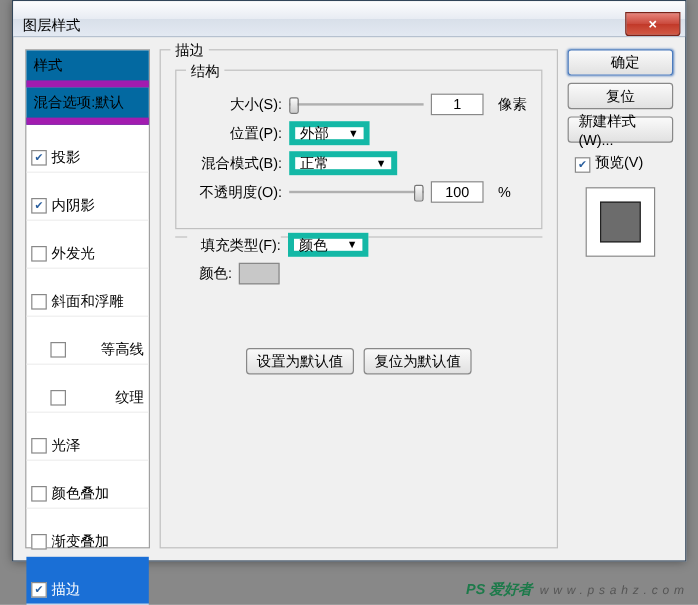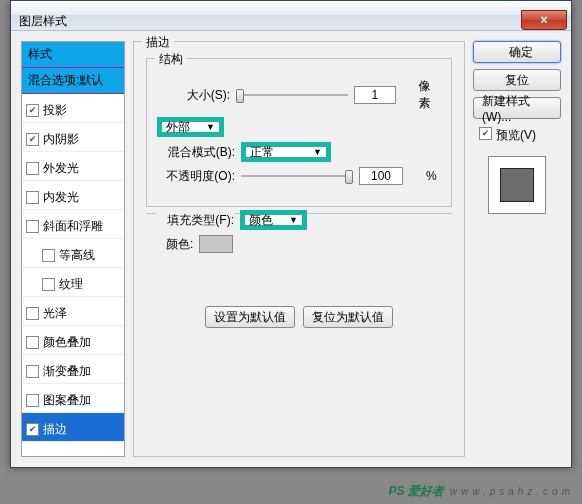--- a/index.html
+++ b/index.html
@@ -2,48 +2,48 @@
 <html><head>
 <meta charset="utf-8">
 <style>
 * { box-sizing: border-box; margin: 0; padding: 0; font-family: "Microsoft YaHei", SimSun, Arial, sans-serif; font-size: 12px; }
 body { background: #888; width: 582px; height: 504px; position: relative; }
 .window { position: absolute; top: 0; left: 10px; width: 562px; height: 468px; background: #f0f0f0; border: 1px solid #324559; box-shadow: 0 0 8px rgba(0,0,0,0.4); }
 .titlebar { height: 30px; background: linear-gradient(to bottom, #fdfdfe, #e8ecf3 50%, #d8dfe9 50%, #e3e9f2); border-bottom: 1px solid #b6c1cf; display: flex; align-items: flex-end; justify-content: space-between; padding-left: 8px; }
 .close-btn { width: 46px; height: 20px; margin-right: 4px; margin-top: -10px; background: linear-gradient(to bottom, #e7847b, #c9483b 50%, #c13828 50%, #d25a46); border: 1px solid #7a2218; border-radius: 0 0 3px 3px; display: flex; align-items: center; justify-content: center; color: #fff; font-weight: bold; font-size: 11px; cursor: pointer; }
 .body { display: flex; padding: 10px 10px 10px 10px; gap: 8px; height: calc(100% - 30px); }
 .sidebar { width: 104px; border: 1px solid #a0a0a0; background: #fff; }
-.section-hdr { background: #0ea5e9; border-bottom: 1px solid #a21caf; padding: 4px 6px; }
-.list-item { display: flex; align-items: center; padding: 8px 4px 3px 4px; border-bottom: 1px solid #eee; cursor: pointer; gap: 4px; }
-.list-item.indent { padding-left: 20px; }
+.section-hdr { background: #0369a1; border-bottom: 6px solid #a21caf; padding: 4px 6px; }
+.list-item { display: flex; align-items: center; padding: 19px 4px 3px 4px; border-bottom: 1px solid #eee; cursor: pointer; gap: 4px; }
+.list-item.indent { padding-left: 20px; justify-content: space-between; }
 .list-item.selected { background: #1a6fd6; color: #fff; }
 .chk { width: 13px; height: 13px; border: 1px solid #888; background: #fff; display: inline-flex; align-items: center; justify-content: center; font-size: 9px; color: #2a5f9e; line-height: 1; }
 .chk.checked::before { content: "✔"; }
 .center { flex: 1; position: relative; }
 .fieldset { border: 1px solid #c0c0c0; margin: 0; padding: 10px 12px 10px 12px; position: relative; }
 .fieldset > .legend { position: absolute; top: -8px; left: 8px; background: #f0f0f0; padding: 0 4px; font-size: 12px; }
 .fieldset-outer { height: 100%; }
 .inner-group { border: 1px solid #c0c0c0; padding: 14px 10px 16px 10px; position: relative; margin-top: 6px; }
 .inner-group .legend { position: absolute; top: -8px; left: 8px; background: #f0f0f0; padding: 0 4px; }
 .row { display: flex; align-items: center; margin: 5px 0; gap: 6px; }
 .row .lbl { width: 78px; text-align: right; }
 .slider { flex: 0 0 112px; height: 18px; position: relative; }
 .slider .track { position: absolute; top: 8px; left: 0; right: 0; height: 2px; background: #b0b0b0; }
 .slider .thumb { position: absolute; top: 3px; width: 8px; height: 14px; background: linear-gradient(to bottom,#fafafa,#ccc); border: 1px solid #777; border-radius: 2px; }
 .numbox { width: 44px; height: 18px; border: 1px solid #888; background: #fff; text-align: center; line-height: 16px; }
-.unit { margin-left: 17px; }
+.unit { margin-left: 6px; }
 .select { height: 20px; border: 5px solid #14b8a6; background: #fff; display: inline-flex; align-items: center; padding: 0 4px; gap: 16px; min-width: 54px; }
 .select .arrow { margin-left: auto; font-size: 9px; }
 .swatch { width: 34px; height: 18px; background: #c8c8c8; border: 1px solid #888; display: inline-block; }
 .btn-row { display: flex; justify-content: center; gap: 8px; margin-top: 8px; }
 .btn { min-width: 80px; height: 22px; border: 1px solid #888; background: linear-gradient(to bottom,#fafafa,#e1e1e1); border-radius: 3px; display: inline-flex; align-items: center; justify-content: center; cursor: pointer; padding: 0 8px; }
 .right { width: 88px; display: flex; flex-direction: column; gap: 6px; align-items: stretch; }
 .right .btn { width: 100%; }
 .btn.primary { border: 1px solid #4b7bbd; box-shadow: 0 0 2px #4b7bbd; padding-left: 16px; }
-.preview-row { display: flex; align-items: flex-start; gap: 4px; margin-top: 2px; justify-content: flex-start; padding-left: 6px; }
+.preview-row { display: flex; align-items: flex-end; gap: 4px; margin-top: 2px; justify-content: flex-start; padding-left: 6px; }
 .preview-box { width: 58px; height: 58px; border: 1px solid #888; background: #fff; margin: 6px auto 0; display: flex; align-items: center; justify-content: center; }
 .preview-inner { width: 34px; height: 34px; background: #6c6c6c; border: 1px solid #222; }
 .watermark { position: absolute; bottom: 4px; right: 8px; font-size: 22px; color: #1d7a4a; font-weight: bold; display: flex; align-items: baseline; gap: 6px; font-style: italic; }
 .watermark .sub { font-size: 10px; color: #555; letter-spacing: 4px; font-weight: normal; }
 </style>
 </head>
 <body>
 
 <div class="window">
   <div class="titlebar">
@@ -65,24 +65,20 @@
           <div class="list-item">
             <span class="chk checked"></span>
             <span>内阴影</span>
           </div>
           <div class="list-item">
             <span class="chk"></span>
             <span>外发光</span>
           </div>
           <div class="list-item">
             <span class="chk"></span>
-            <span>内发光</span>
-          </div>
-          <div class="list-item">
-            <span class="chk"></span>
             <span>斜面和浮雕</span>
           </div>
           <div class="list-item indent">
             <span class="chk"></span>
             <span>等高线</span>
           </div>
           <div class="list-item indent">
             <span class="chk"></span>
             <span>纹理</span>
           </div>
@@ -90,24 +86,20 @@
             <span class="chk"></span>
             <span>光泽</span>
           </div>
           <div class="list-item">
             <span class="chk"></span>
             <span>颜色叠加</span>
           </div>
           <div class="list-item">
             <span class="chk"></span>
             <span>渐变叠加</span>
-          </div>
-          <div class="list-item">
-            <span class="chk"></span>
-            <span>图案叠加</span>
           </div>
           <div class="list-item selected">
             <span class="chk checked"></span>
             <span>描边</span>
           </div>
         </div>
     </div>
 
     <div class="center">
       <div class="fieldset fieldset-outer">
@@ -120,20 +112,21 @@
             <span class="lbl">大小(S):</span>
             <div class="slider">
               <div class="track"></div>
               <div class="thumb" style="left:0"></div>
             </div>
             <div class="numbox">1</div>
             <span class="unit">像素</span>
           </div>
 
           <div class="row">
+            <span class="lbl">位置(P):</span>
             <div class="select">
               <span>外部</span>
               <span class="arrow">▼</span>
             </div>
           </div>
 
           <div class="row">
             <span class="lbl">混合模式(B):</span>
             <div class="select" style="min-width:90px">
               <span>正常</span>

